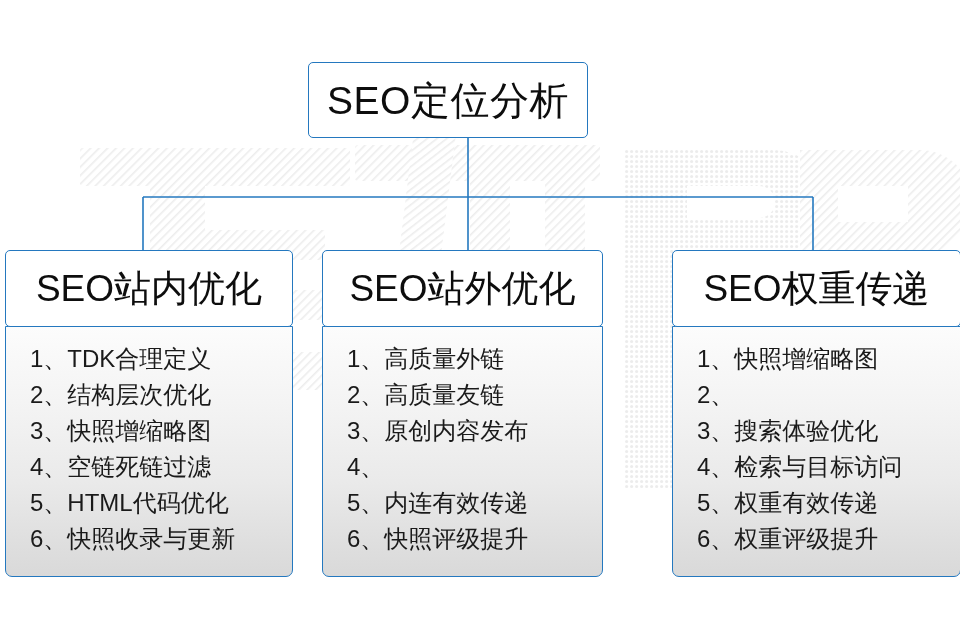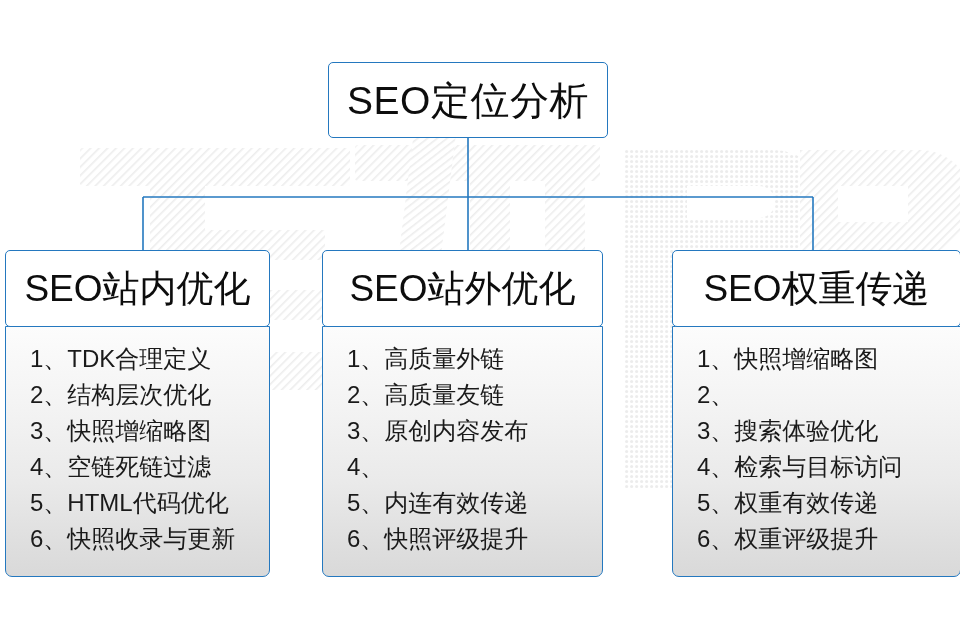--- a/index.html
+++ b/index.html
@@ -38,21 +38,21 @@
     top: 0;
     width: 960px;
     height: 641px;
     z-index: 1;
     pointer-events: none;
   }
 
   
   .top-node {
     position: absolute;
-    left: 328px;
+    left: 308px;
     top: 62px;
     width: 280px;
     height: 76px;
     box-sizing: border-box;
     border: 1.6px solid #2478bf;
     border-radius: 5px;
     background: #ffffff;
     display: flex;
     align-items: center;
     justify-content: center;
@@ -65,21 +65,21 @@
     line-height: 1;
     white-space: nowrap;
   }
 
   
   .column {
     position: absolute;
     top: 250px;
     z-index: 3;
   }
-  .col-0 { left: 5px;   width: 265px; }
+  .col-0 { left: 5px;   width: 288px; }
   .col-1 { left: 322px; width: 281px; }
   .col-2 { left: 672px; width: 289px; }
 
   .col-header {
     box-sizing: border-box;
     height: 77px;
     border: 1.6px solid #2478bf;
     border-radius: 5px;
     background: #ffffff;
     display: flex;

